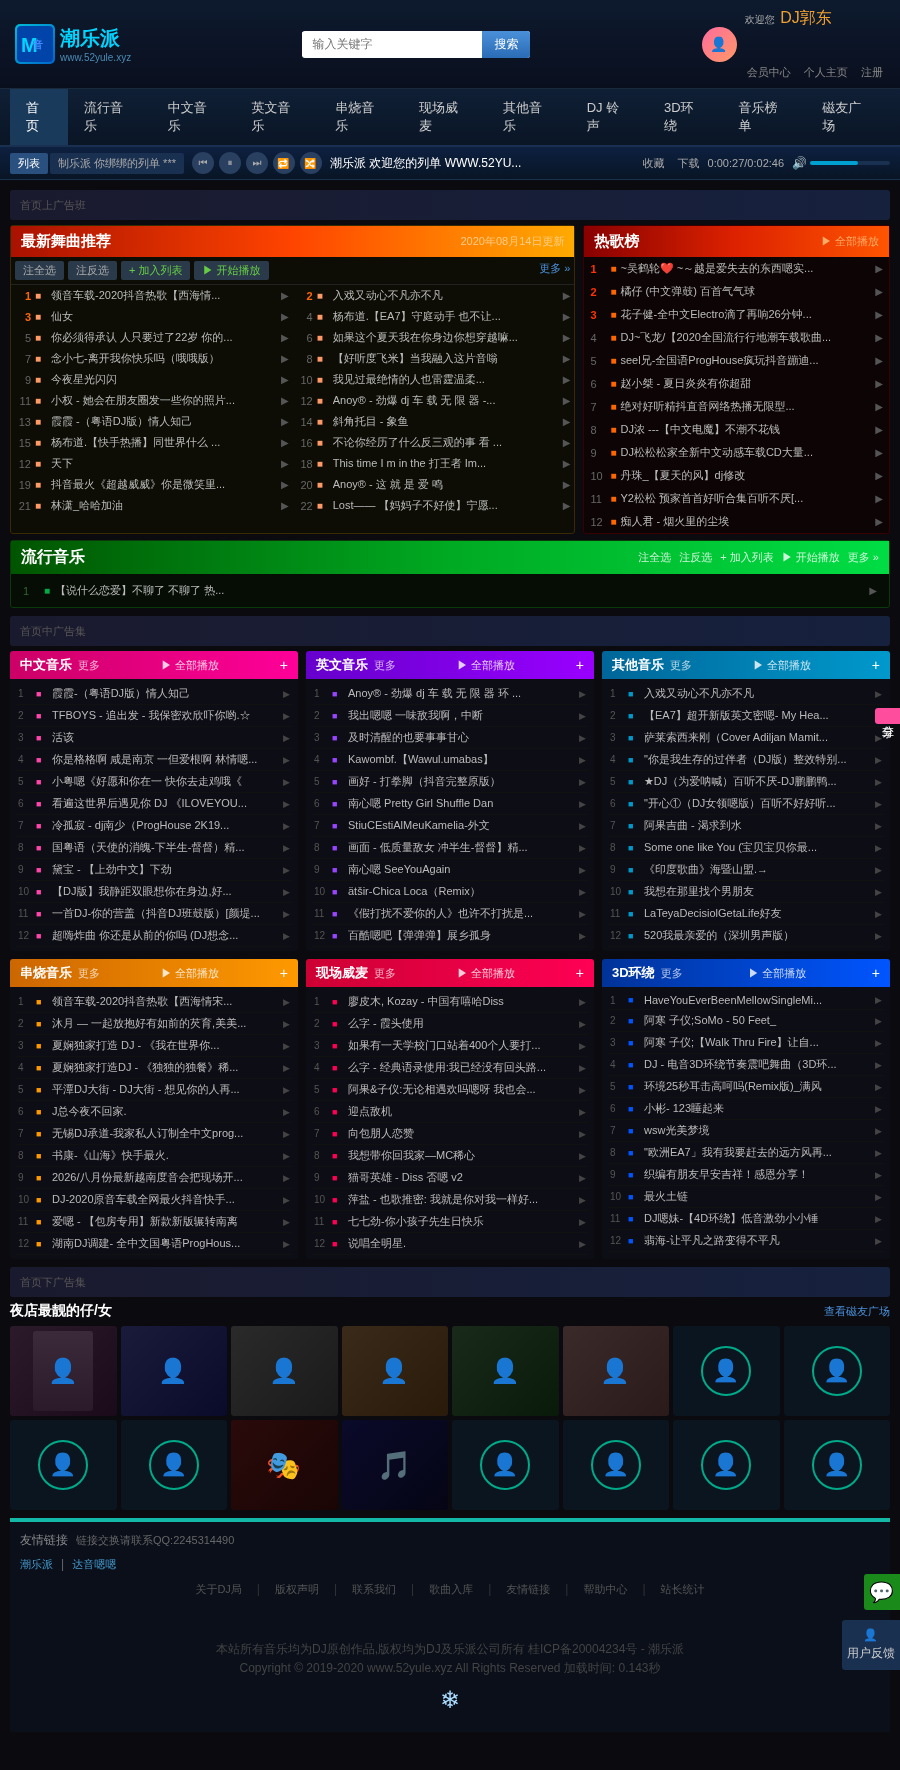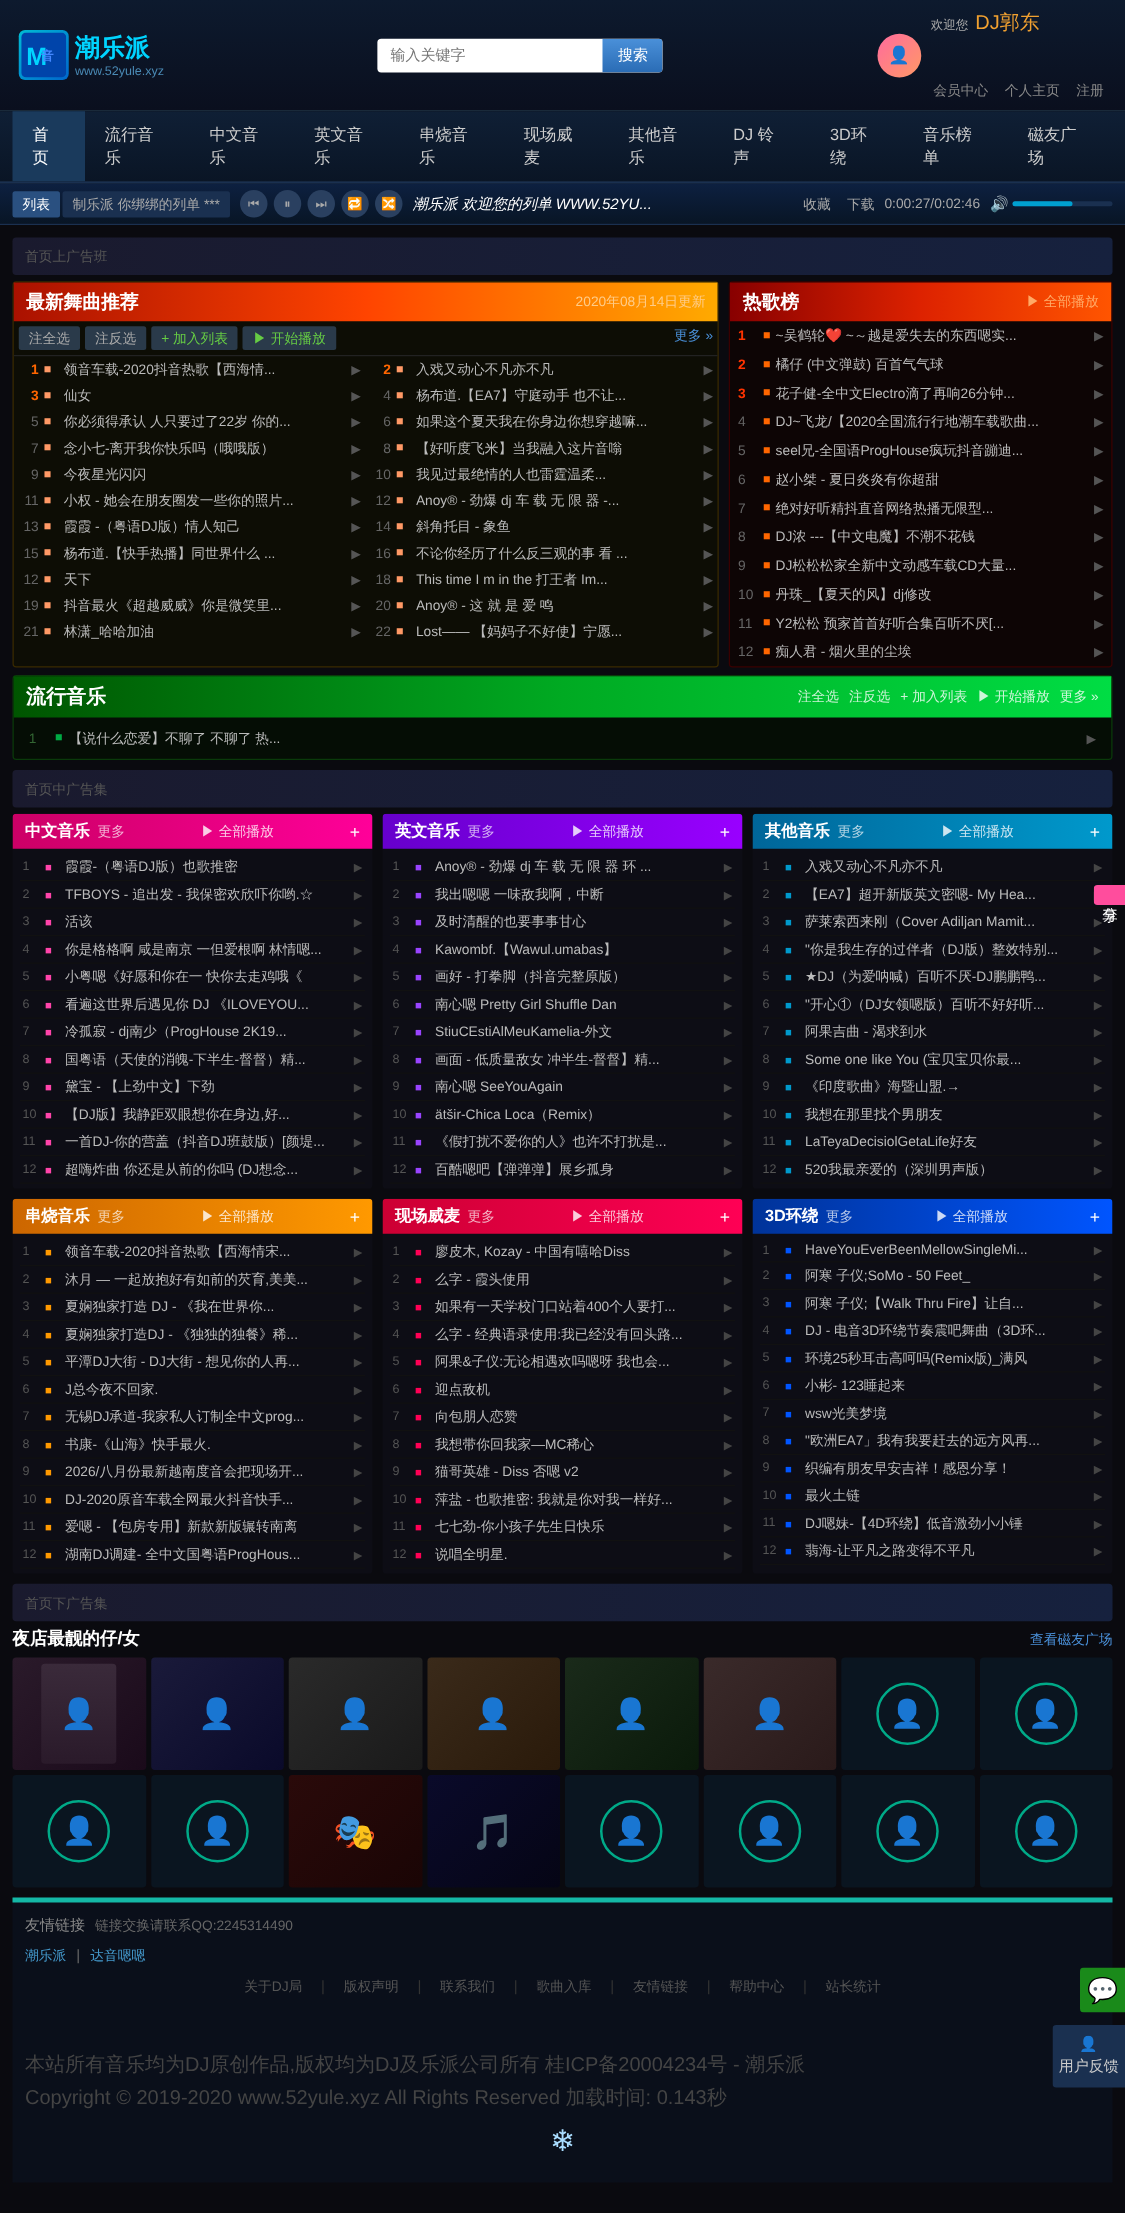--- a/index.html
+++ b/index.html
@@ -115,21 +115,21 @@
     .player-controls { display: flex; gap: 5px; align-items: center; }
     .ctrl-btn {
       width: 22px; height: 22px;
       background: #2a4060;
       border-radius: 50%;
       display: flex; align-items: center; justify-content: center;
       cursor: pointer;
       color: #aaa;
       font-size: 10px;
     }
-    .song-info { flex: 1; display: flex; align-items: center; gap: 8px; overflow: hidden; font-style: italic; }
+    .song-info { flex: 1; display: flex; align-items: center; gap: 8px; overflow: hidden; }
     .song-title { color: #fff; font-size: 12px; overflow: hidden; text-overflow: ellipsis; white-space: nowrap; max-width: 250px; }
     .time-info { color: #aaa; font-size: 11px; white-space: nowrap; }
     .vol-ctrl { display: flex; align-items: center; gap: 3px; }
     .vol-icon { color: #aaa; font-size: 12px; }
     .progress-bar { height: 4px; background: #1a3050; border-radius: 2px; width: 80px; position: relative; }
     .progress-fill { height: 100%; background: #00a0d0; border-radius: 2px; width: 60%; }
 
     
     .share-btn {
       position: fixed;
@@ -288,22 +288,22 @@
     .qq-info { color: #666; font-size: 11px; }
 
     .footer-nav {
       display: flex; justify-content: center; gap: 15px;
       margin-bottom: 6px;
     }
     .footer-nav-item { color: #555; font-size: 11px; cursor: pointer; }
     .footer-sep { color: #333; }
 
     .footer-copyright {
-      text-align: left;
-      color: #444; font-size: 16px;
+      text-align: center;
+      color: #444; font-size: 12px;
       line-height: 1.6;
       margin-top: 43px;
     }
 
     
     .feedback-widget {
       position: fixed;
       right: 0; bottom: 100px;
       background: #1a3050;
       border-radius: 3px 0 0 3px;
@@ -718,21 +718,21 @@
           <span class="cat-title">中文音乐</span>
           <span class="cat-more">更多</span>
         </div>
         <span class="cat-play-all">▶ 全部播放</span>
         <span style="color:#fff;font-size:14px;cursor:pointer;">+</span>
       </div>
       <div class="cat-body" id="chinese-songs-list">
           <div class="cat-song">
       <span class="cat-song-num">1</span>
       <span class="cat-song-icon" style="color:#ff44aa">■</span>
-      <span class="cat-song-text">霞霞-（粤语DJ版）也歌推密</span>
+      <span class="cat-song-text">霞霞-（粤语DJ版）情人知己</span>
       <span class="cat-song-play">▶</span>
     </div>
           <div class="cat-song">
       <span class="cat-song-num">2</span>
       <span class="cat-song-icon" style="color:#ff44aa">■</span>
       <span class="cat-song-text">TFBOYS - 追出发 - 我保密欢欣吓你哟.☆</span>
       <span class="cat-song-play">▶</span>
     </div>
           <div class="cat-song">
       <span class="cat-song-num">3</span>

